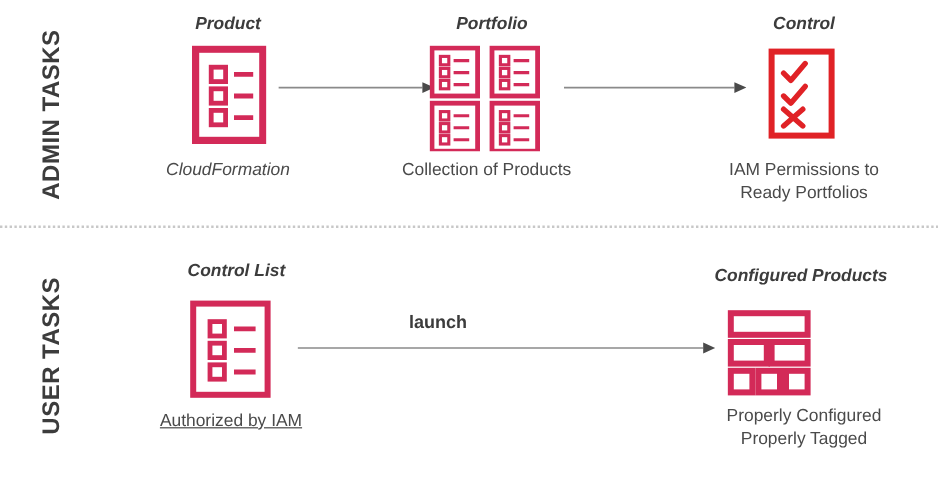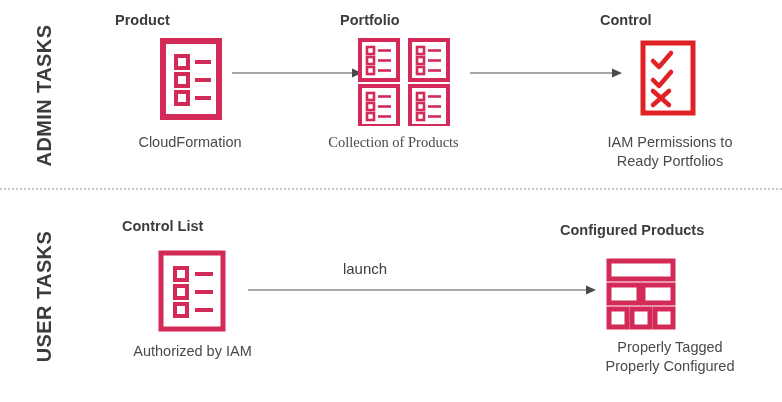--- a/index.html
+++ b/index.html
@@ -42,21 +42,23 @@
     height: 0;
     border-top: 2px dotted #c8c8c8;
   }
 
   
   .node-title {
     position: absolute;
     font-weight: bold;
     font-size: 14.5px;
     color: #3c3c3c;
+    text-align: center;
     white-space: nowrap;
+    font-style: italic;
   }
   .node-caption {
     position: absolute;
     font-size: 14.5px;
     color: #4a4a4a;
     text-align: center;
     line-height: 19px;
   }
   .edge-label {
     position: absolute;
@@ -91,21 +93,21 @@
       <rect x="3" y="3" width="56" height="76" fill="#ffffff" stroke="#D32A58" stroke-width="6"></rect>
       <rect x="16" y="18" width="12" height="12" fill="#ffffff" stroke="#D32A58" stroke-width="4"></rect>
       <line x1="35" y1="24" x2="51" y2="24" stroke="#D32A58" stroke-width="4" stroke-linecap="butt"></line>
       <rect x="16" y="36" width="12" height="12" fill="#ffffff" stroke="#D32A58" stroke-width="4"></rect>
       <line x1="35" y1="42" x2="51" y2="42" stroke="#D32A58" stroke-width="4" stroke-linecap="butt"></line>
       <rect x="16" y="54" width="12" height="12" fill="#ffffff" stroke="#D32A58" stroke-width="4"></rect>
       <line x1="35" y1="60" x2="51" y2="60" stroke="#D32A58" stroke-width="4" stroke-linecap="butt"></line>
     </svg>
   </div>
 
-  <div class="node-caption" style="left:105px; top:133px; width:170px;">
+  <div class="node-caption" style="left:105px; top:133px; width:170px;font-style:italic;">
     <div>CloudFormation</div>
   </div>
 
   <div class="arrow" style="left:232px; top:64px;">
     <svg width="130" height="18" viewBox="0 0 130 18" aria-hidden="true">
       <line x1="0" y1="9" x2="120" y2="9" stroke="#8a8a8a" stroke-width="1.4"></line>
       <polygon points="120,4.5 130,9 120,13.5" fill="#4a4a4a"></polygon>
     </svg>
   </div>
 
@@ -145,21 +147,21 @@
         <rect x="9" y="9" width="7" height="7" fill="#ffffff" stroke="#D32A58" stroke-width="2.6"></rect>
         <line x1="20" y1="12.5" x2="33" y2="12.5" stroke="#D32A58" stroke-width="2.6"></line>
         <rect x="9" y="19" width="7" height="7" fill="#ffffff" stroke="#D32A58" stroke-width="2.6"></rect>
         <line x1="20" y1="22.5" x2="33" y2="22.5" stroke="#D32A58" stroke-width="2.6"></line>
         <rect x="9" y="29" width="7" height="7" fill="#ffffff" stroke="#D32A58" stroke-width="2.6"></rect>
         <line x1="20" y1="32.5" x2="33" y2="32.5" stroke="#D32A58" stroke-width="2.6"></line>
       </g>
     </svg>
   </div>
 
-  <div class="node-caption" style="left:306px; top:133px; width:175px;font-family:Liberation Serif, serif;">
+  <div class="node-caption" style="left:318px; top:133px; width:175px;">
     <div>Collection of Products</div>
   </div>
 
   <div class="arrow" style="left:470px; top:64px;">
     <svg width="152" height="18" viewBox="0 0 152 18" aria-hidden="true">
       <line x1="0" y1="9" x2="142" y2="9" stroke="#8a8a8a" stroke-width="1.4"></line>
       <polygon points="142,4.5 152,9 142,13.5" fill="#4a4a4a"></polygon>
     </svg>
   </div>
 
@@ -191,25 +193,25 @@
       <rect x="3" y="3" width="62" height="76" fill="#ffffff" stroke="#D32A58" stroke-width="5"></rect>
       <rect x="17" y="18" width="12" height="12" fill="#ffffff" stroke="#D32A58" stroke-width="4"></rect>
       <line x1="37" y1="24" x2="55" y2="24" stroke="#D32A58" stroke-width="4"></line>
       <rect x="17" y="36" width="12" height="12" fill="#ffffff" stroke="#D32A58" stroke-width="4"></rect>
       <line x1="37" y1="42" x2="55" y2="42" stroke="#D32A58" stroke-width="4"></line>
       <rect x="17" y="54" width="12" height="12" fill="#ffffff" stroke="#D32A58" stroke-width="4"></rect>
       <line x1="37" y1="60" x2="55" y2="60" stroke="#D32A58" stroke-width="4"></line>
     </svg>
   </div>
 
-  <div class="node-caption" style="left:110px; top:342px; width:165px;">
+  <div class="node-caption" style="left:110px; top:342px; width:165px;text-decoration:underline;">
     <div>Authorized by IAM</div>
   </div>
 
-  <div class="edge-label" style="left:315px; top:260px; width:100px;">launch</div>
+  <div class="edge-label" style="left:315px; top:260px; width:100px;font-weight:bold;">launch</div>
 
   <div class="arrow" style="left:248px; top:281px;">
     <svg width="348" height="18" viewBox="0 0 348 18" aria-hidden="true">
       <line x1="0" y1="9" x2="338" y2="9" stroke="#8a8a8a" stroke-width="1.4"></line>
       <polygon points="338,4.5 348,9 338,13.5" fill="#4a4a4a"></polygon>
     </svg>
   </div>
 
   <div class="node-title" style="left:560px; top:222px; width:215px;">Configured Products</div>
 
@@ -221,17 +223,17 @@
       <rect x="3" y="27" width="30" height="18" fill="#ffffff" stroke="#D32A58" stroke-width="5"></rect>
       <rect x="37" y="27" width="30" height="18" fill="#ffffff" stroke="#D32A58" stroke-width="5"></rect>
 
       <rect x="3" y="51" width="18" height="18" fill="#ffffff" stroke="#D32A58" stroke-width="5"></rect>
       <rect x="26" y="51" width="18" height="18" fill="#ffffff" stroke="#D32A58" stroke-width="5"></rect>
       <rect x="49" y="51" width="18" height="18" fill="#ffffff" stroke="#D32A58" stroke-width="5"></rect>
     </svg>
   </div>
 
   <div class="node-caption" style="left:570px; top:338px; width:200px;">
+    <div>Properly Configured</div>
     <div>Properly Tagged</div>
-    <div>Properly Configured</div>
   </div>
 
 </div>
 
 </body></html>

